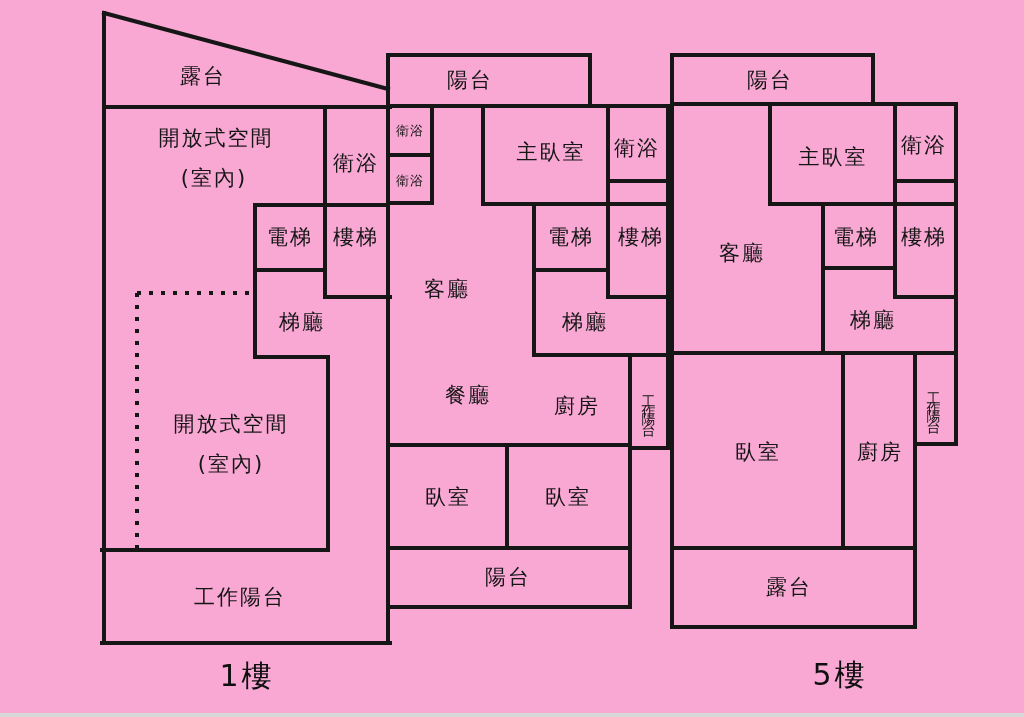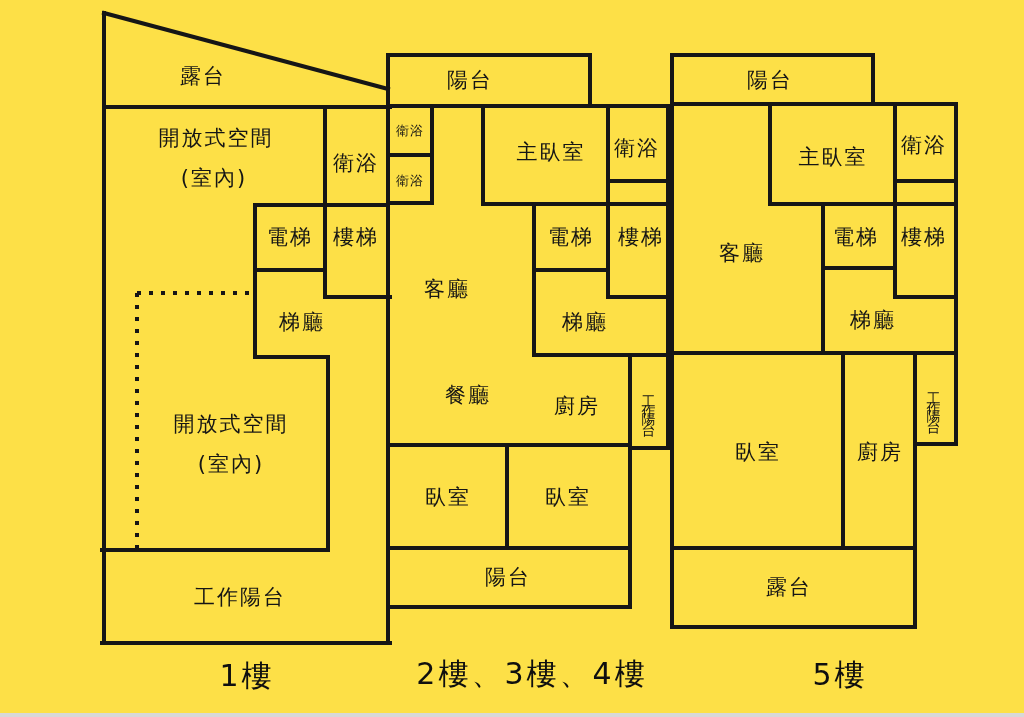--- a/index.html
+++ b/index.html
@@ -1,19 +1,19 @@
 <!DOCTYPE html>
 <html><head>
 <meta charset="utf-8">
 <style>
   html,body{margin:0;padding:0;background:#ffffff;}
   .stage{
     position:relative;
     width:1024px;height:717px;
-    background:#fde047;
+    background:#f9a8d4;
     overflow:hidden;
     font-family:"DejaVu Sans","Liberation Sans",sans-serif;
     color:#111111;
   }
   .stage svg{position:absolute;left:0;top:0;}
   .lbl{
     position:absolute;
     transform:translate(-50%,-50%);
     font-size:21px;
     line-height:1;
@@ -135,21 +135,20 @@
   <div class="lbl" style="left:571px;top:237px">電梯</div>
   <div class="lbl" style="left:641px;top:237px">樓梯</div>
   <div class="lbl" style="left:447px;top:289px">客廳</div>
   <div class="lbl" style="left:585px;top:322px">梯廳</div>
   <div class="lbl" style="left:468px;top:395px">餐廳</div>
   <div class="lbl" style="left:577px;top:406px">廚房</div>
   <div class="lbl vertical" style="left:649px;top:402px">工作陽台</div>
   <div class="lbl" style="left:448px;top:497px">臥室</div>
   <div class="lbl" style="left:568px;top:497px">臥室</div>
   <div class="lbl" style="left:508px;top:577px">陽台</div>
-  <div class="caption" style="left:532px;top:674px">2樓、3樓、4樓</div>
 
   <div class="lbl" style="left:770px;top:80px">陽台</div>
   <div class="lbl" style="left:833px;top:157px">主臥室</div>
   <div class="lbl" style="left:924px;top:145px">衛浴</div>
   <div class="lbl" style="left:742px;top:253px">客廳</div>
   <div class="lbl" style="left:856px;top:237px">電梯</div>
   <div class="lbl" style="left:924px;top:237px">樓梯</div>
   <div class="lbl" style="left:873px;top:320px">梯廳</div>
   <div class="lbl" style="left:758px;top:452px">臥室</div>
   <div class="lbl" style="left:880px;top:452px">廚房</div>

